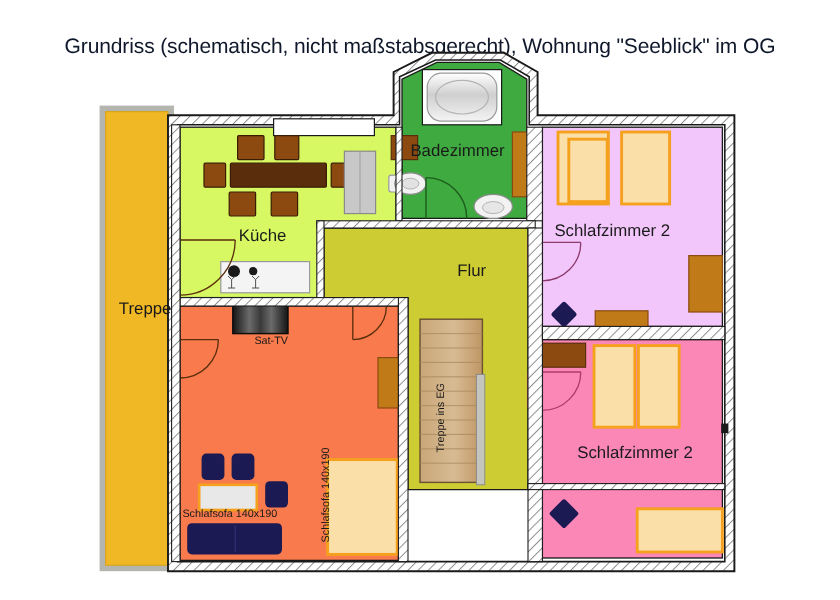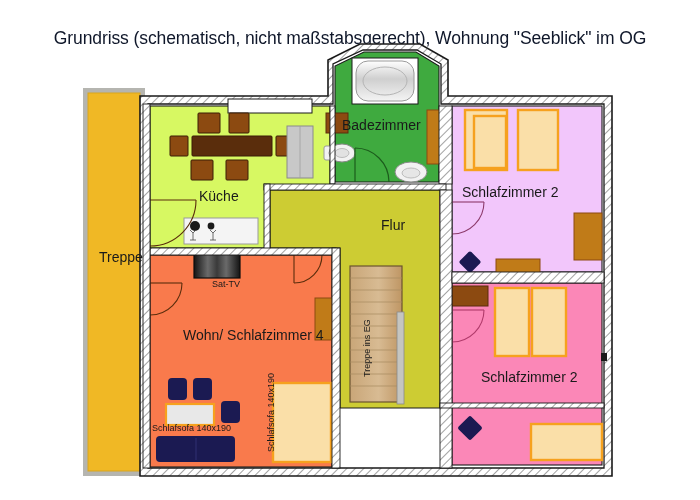--- a/index.html
+++ b/index.html
@@ -281,20 +281,19 @@
     </g>
 
   </svg>
 
   <div class="lbl lbl-room" style="left:99px; top:249px;">Treppe</div>
   <div class="lbl lbl-room" style="left:199px; top:188px;">Küche</div>
   <div class="lbl lbl-room" style="left:342px; top:117px;">Badezimmer</div>
   <div class="lbl lbl-room" style="left:381px; top:217px;">Flur</div>
   <div class="lbl lbl-room" style="left:462px; top:184px;text-align:center;">Schlafzimmer 2</div>
   <div class="lbl lbl-room" style="left:481px; top:369px;">Schlafzimmer 2</div>
-  <div class="lbl lbl-room" style="left:183px; top:327px;">Wohn/ Schlafzimmer 4</div>
 
   <div class="lbl lbl-small" style="left:184px; top:279px;margin-left:28px;">Sat-TV</div>
   <div class="lbl lbl-small" style="left:152px; top:423px;">Schlafsofa 140x190</div>
   <div class="lbl lbl-small lbl-rot" style="left:266px; top:452px;">Schlafsofa 140x190</div>
   <div class="lbl lbl-small lbl-rot" style="left:362px; top:377px;">Treppe ins EG</div>
 
 </div>
 
 </body></html>

